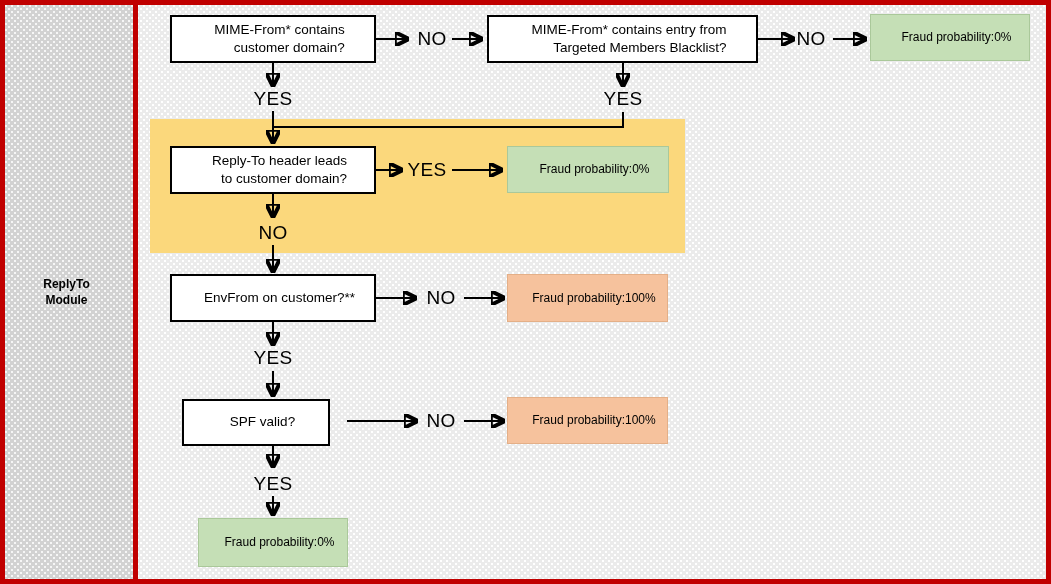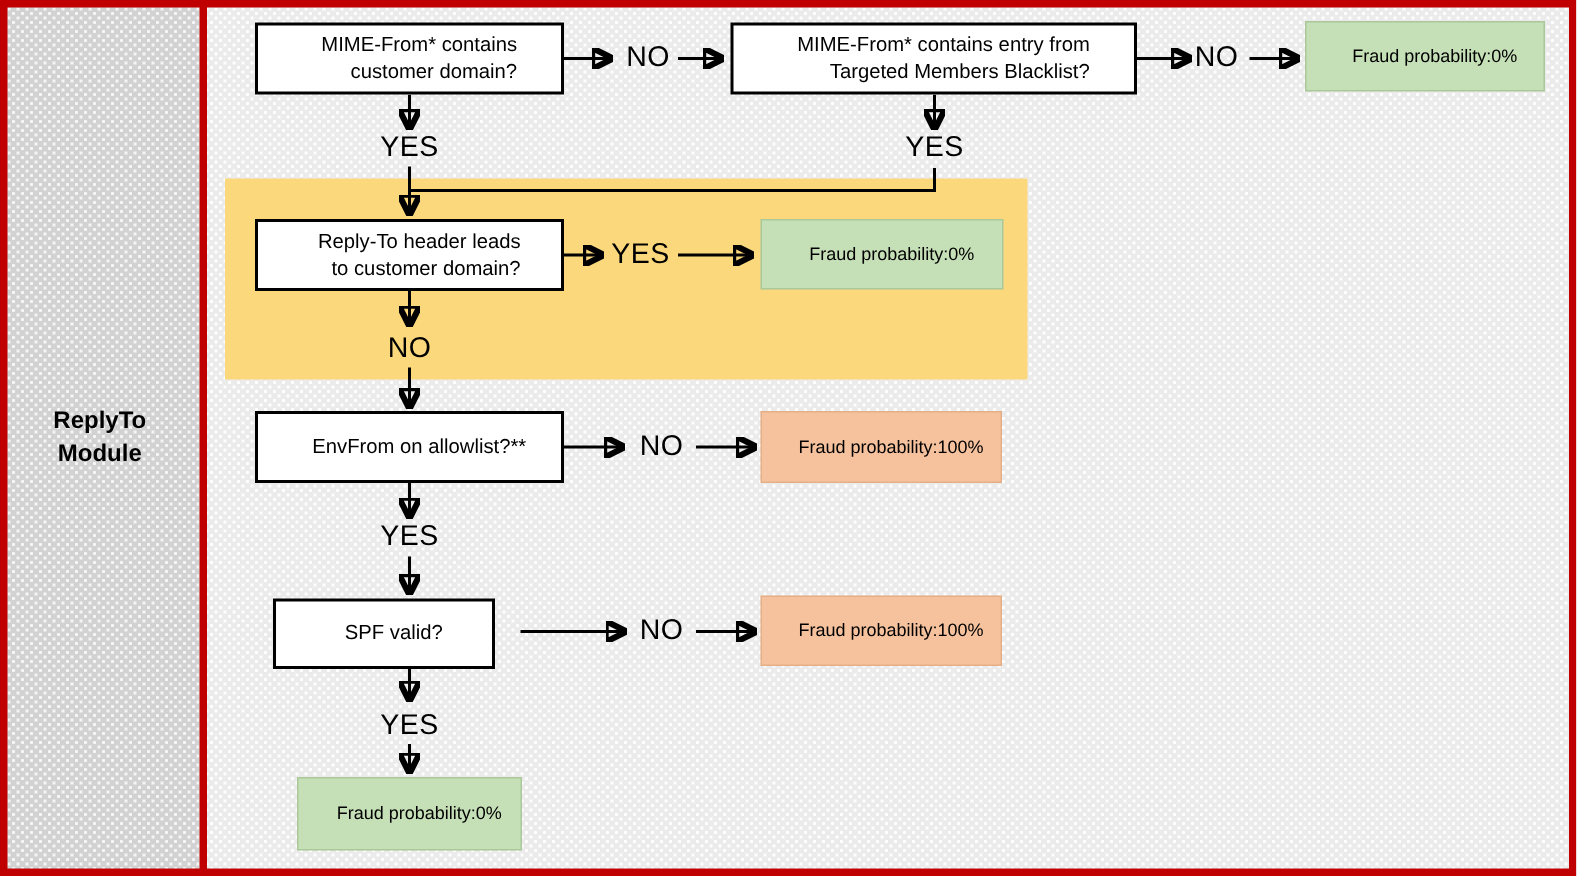--- a/index.html
+++ b/index.html
@@ -26,21 +26,21 @@
     position:absolute; left:0; top:0; width:133px; height:584px; z-index:2;
     background-color:var(--sidebar_gray,#D2D2D2);
     background-image:
       radial-gradient(circle, rgba(255,255,255,.8) 0.9px, rgba(255,255,255,0) 1.2px),
       radial-gradient(circle, rgba(255,255,255,.8) 0.9px, rgba(255,255,255,0) 1.2px);
     background-size:6px 6px, 6px 6px;
     background-position:0 0, 3px 3px;
     display:flex; align-items:center; justify-content:center;
   }
   .sidebar-title {
-    font-weight:bold; font-size:16px; line-height:1.35; text-align:center;
+    font-weight:bold; font-size:12px; line-height:1.35; text-align:center;
     width:80px;
   }
   .highlight {
     position:absolute; left:150px; top:119px; width:535px; height:134px;
     background:var(--highlight_yellow,#FBD87C); z-index:3;
   }
   .connectors { position:absolute; left:0; top:0; z-index:5; }
   .connectors line, .connectors path { stroke:#000; stroke-width:2; fill:none; }
   .node { position:absolute; z-index:6; display:flex; align-items:center; justify-content:center; text-align:right;padding-left:13px; }
   .decision {
@@ -106,21 +106,21 @@
   </div>
   <div class="node decision" style="left:170px;top:146px;width:206px;height:48px">
     <span class="qtext">Reply-To header leads
 to customer domain?</span>
   </div>
   <div class="node decision" style="left:487px;top:15px;width:271px;height:48px">
     <span class="qtext">MIME-From* contains entry from
 Targeted Members Blacklist?</span>
   </div>
   <div class="node decision" style="left:170px;top:274px;width:206px;height:48px">
-    <span class="qtext">EnvFrom on allowlist?**</span>
+    <span class="qtext">EnvFrom on customer?**</span>
   </div>
   <div class="node decision" style="left:182px;top:399px;width:148px;height:47px">
     <span class="qtext">SPF valid?</span>
   </div>
 
   <div class="node result good" style="left:870px;top:14px;width:160px;height:47px">
     <span>Fraud probability:</span>
     <span>0%</span>
   </div>
   <div class="node result good" style="left:507px;top:146px;width:162px;height:47px">

